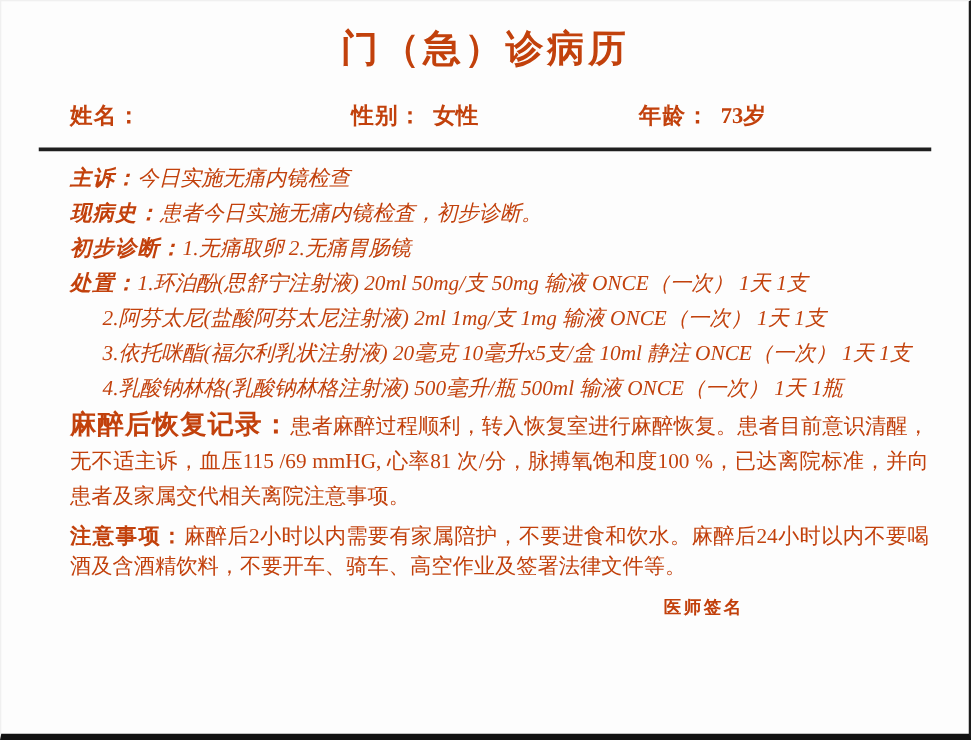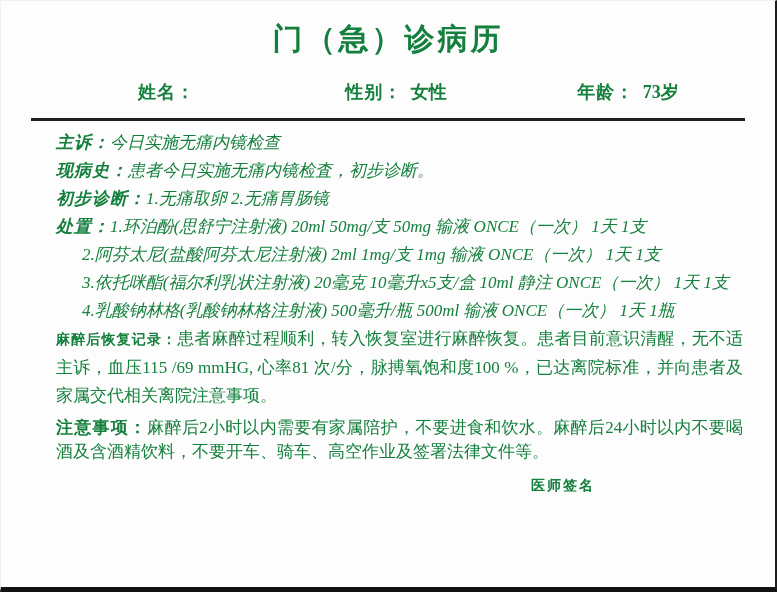--- a/index.html
+++ b/index.html
@@ -1,21 +1,21 @@
 <!DOCTYPE html>
 <html><head>
 <meta charset="utf-8">
 <style>
   html,body{margin:0;padding:0;background:#ffffff;}
   .page{
     position:relative;
     width:777px;height:592px;
     box-sizing:border-box;
     background:#fdfdfd;
-    color:#15803d;
+    color:#c2410c;
     font-family:"Liberation Serif","DejaVu Serif",serif;
     border-top:1px solid #f0f0f0;
     border-left:1px solid #f0f0f0;
     border-right:2px solid #1c1c1c;
     border-bottom:5px solid #121212;
     overflow:hidden;
   }
   .title{
     margin-top:18px;
     text-align:center;
@@ -24,40 +24,40 @@
     letter-spacing:3px;
   }
   .info-row{
     display:grid;
     padding:0 30px 0 55px;
     font-size:18px;
     font-weight:700;
   }
   .info-row-1{grid-template-columns:225px 230px auto;margin-top:20px;}
   .info-row-2{grid-template-columns:335px auto;margin-top:12px;}
-  .field{white-space:nowrap;text-align:center;}
+  .field{white-space:nowrap;}
   .field .lbl{letter-spacing:1px;}
   .field .val{margin-left:4px;}
   .divider{
     margin:14px 30px 0 30px;
     border:0;
     border-top:3px solid #1f1f1f;
     height:0;
   }
   .body{
     padding:8px 32px 0 55px;
     font-size:17px;
     line-height:28px;
     font-weight:500;
   }
   .line{margin:0;font-style:italic;}
   .lbl-b{font-weight:700;letter-spacing:1px;}
   .indent{padding-left:26px;}
   .para{margin:0;text-align:justify;}
-  .lbl-lg{font-size:14px;font-weight:700;letter-spacing:1px;}
+  .lbl-lg{font-size:21px;font-weight:700;letter-spacing:1px;}
   .para-notes{margin-top:6px;line-height:24px;}
   .signature{
     margin-top:8px;
     padding-left:475px;
     font-size:14px;
     font-weight:700;
     letter-spacing:2px;
   }
 </style>
 </head>

